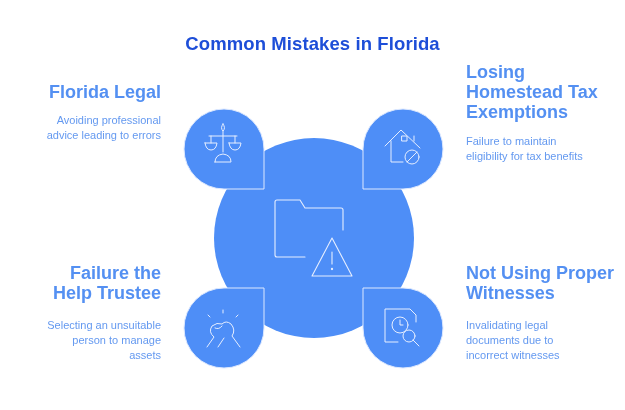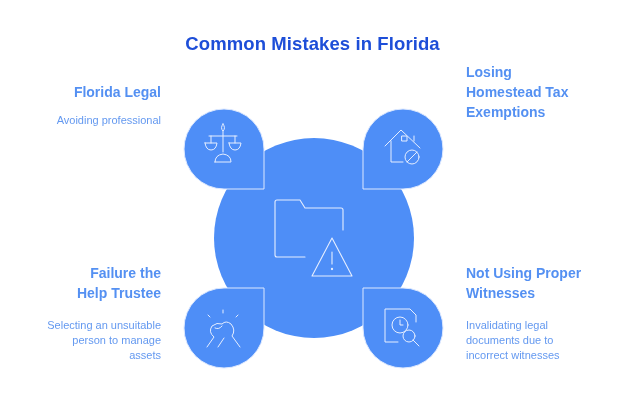--- a/index.html
+++ b/index.html
@@ -1,21 +1,21 @@
 <!DOCTYPE html>
 <html><head>
   <meta charset="utf-8">
   <style>
     html, body { margin: 0; padding: 0; background: #ffffff; }
     body { width: 625px; height: 410px; position: relative; overflow: hidden;
            font-family: "Liberation Sans", sans-serif; }
     .title { position: absolute; top: 33px; left: 0; width: 625px; text-align: center;
              font-size: 18.5px; font-weight: bold; color: #1d4ed8; letter-spacing: 0.1px; }
     .block { position: absolute; }
-    .block h3 { margin: 0; font-size: 14px; font-weight: bold; color: #5490F2; line-height: 20px; }
+    .block h3 { margin: 0; font-size: 18px; font-weight: bold; color: #5490F2; line-height: 20px; }
     .block p { margin: 0; font-size: 11px; color: #6499F0; line-height: 15px; }
     .left { text-align: right; }
     .right { text-align: left; }
     svg.diagram { position: absolute; left: 0; top: 0; }
     .t-line { display: block; }
   </style>
 </head>
 <body>
 
 <div class="title">Common Mistakes in Florida</div>
@@ -76,29 +76,34 @@
     <line x1="413" y1="340" x2="419" y2="346"></line>
   </g>
 </svg>
 
 <div class="block left" style="left:20px; top:82px; width:141px;">
   <h3>
     <span class="t-line">Florida Legal</span>
   </h3>
   <p style="margin-top:11px;">
     <span class="t-line">Avoiding professional</span>
+    <span class="t-line">advice leading to errors</span>
   </p>
 </div>
 
 <div class="block right" style="left:466px; top:62px; width:155px;">
   <h3>
     <span class="t-line">Losing</span>
     <span class="t-line">Homestead Tax</span>
     <span class="t-line">Exemptions</span>
   </h3>
+  <p style="margin-top:12px;">
+    <span class="t-line">Failure to maintain</span>
+    <span class="t-line">eligibility for tax benefits</span>
+  </p>
 </div>
 
 <div class="block left" style="left:20px; top:263px; width:141px;">
   <h3>
     <span class="t-line">Failure the</span>
     <span class="t-line">Help Trustee</span>
   </h3>
   <p style="margin-top:15px;">
     <span class="t-line">Selecting an unsuitable</span>
     <span class="t-line">person to manage</span>

